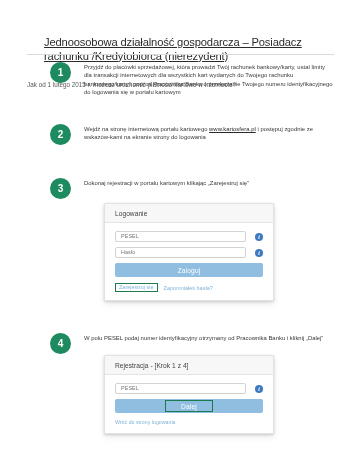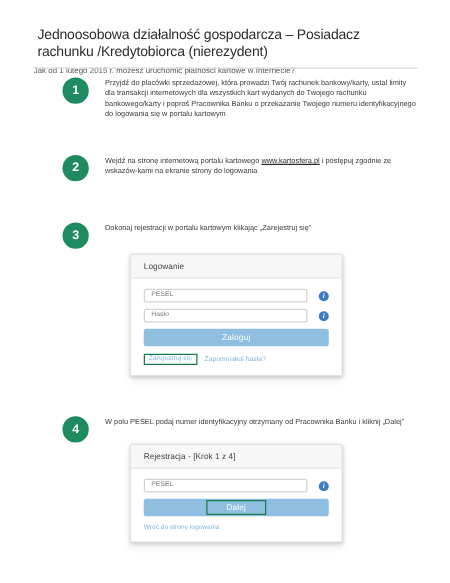--- a/index.html
+++ b/index.html
@@ -32,21 +32,22 @@
     left: 27px;
     top: 19px;
     width: 310px;
   }
   .title {
     font-size: 11.2px;
     line-height: 13.6px;
     font-weight: 400;
     color: #2b2b2b;
     letter-spacing: -0.15px;
-    margin: 3px;
+    margin: 17px;
+    text-decoration: underline;
   }
   .subtitle {
     font-size: 6.3px;
     line-height: 9px;
     color: #565656;
     margin: 3px 0 0 0;
     letter-spacing: 0.02px;
   }
   .header-rule {
     position: absolute;

